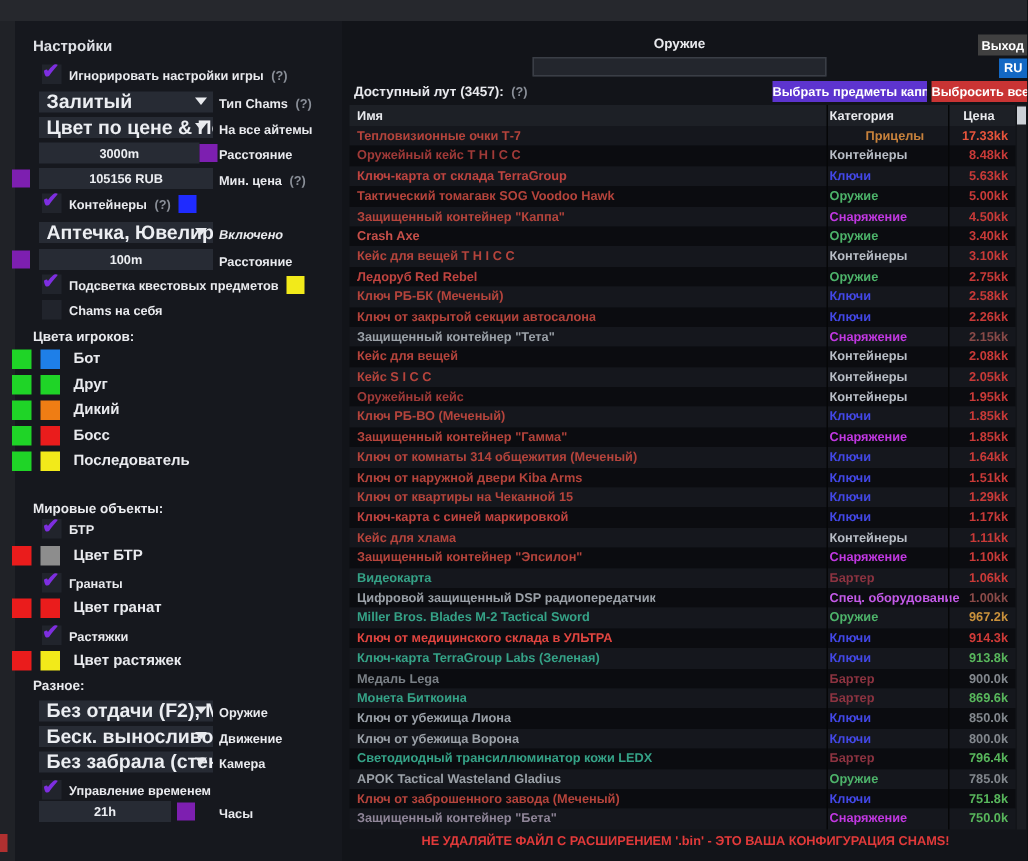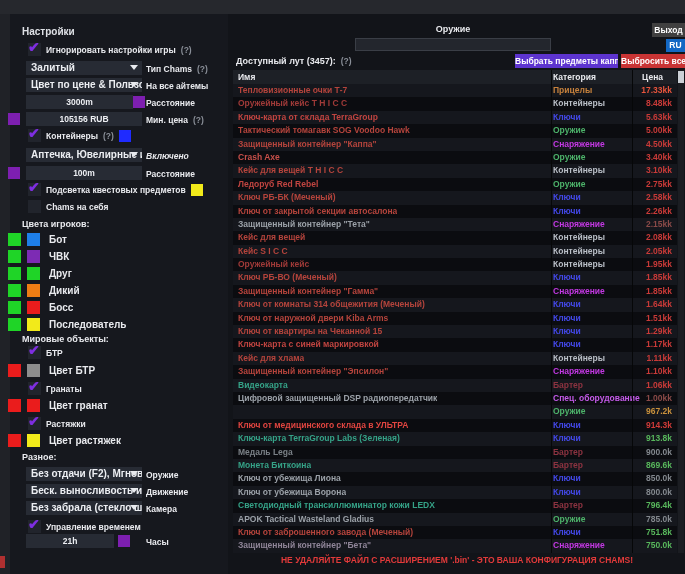--- a/index.html
+++ b/index.html
@@ -11,21 +11,21 @@
   .red-sliver{left:0;top:556px;width:5px;height:12px;background:#b03030;}
   .panel{left:10px;top:14px;width:218px;height:560px;background:#16181e;}
   .t{color:#e9eaee;font-size:8.5px;white-space:nowrap;}
   .hint{color:#8a8f98;font-size:8.5px;}
   .title{color:#dfe1e6;font-size:10px;}
   .sec{color:#e9eaee;font-size:9px;}
   .flexrow{position:absolute;display:flex;align-items:center;gap:5px;}
   .cb{width:13px;height:13px;background:#21242c;position:relative;flex:0 0 auto;}
   .cb.checked::after{content:"\2714";position:absolute;left:0;top:-4px;color:#7e2ee0;font-size:14px;}
   .selectbox{position:absolute;left:26px;width:116px;height:14px;background:#272b34;box-sizing:border-box;
-             color:#eceef2;font-size:10px;line-height:14px;padding-left:5px;overflow:hidden;white-space:nowrap;}
+             color:#eceef2;font-size:13px;line-height:14px;padding-left:5px;overflow:hidden;white-space:nowrap;}
   .arrow{position:absolute;right:4px;top:4px;width:0;height:0;border-left:4px solid transparent;
          border-right:4px solid transparent;border-top:5px solid #e8eaee;}
   .inputbox{position:absolute;height:14px;background:#272b34;color:#eceef2;font-size:8.5px;line-height:14px;
             text-align:center;box-sizing:border-box;}
   .sw{position:absolute;width:12px;height:12px;}
   .sqi{width:12px;height:12px;flex:0 0 auto;}
   .pcwrap{position:absolute;left:8px;}
   .pcrow{height:17px;display:flex;align-items:center;}
   .sq{width:13px;height:13px;flex:0 0 auto;}
   .sq+.sq{margin-left:6px;}
@@ -125,25 +125,20 @@
 
   <div class="abs sec" style="left:22px;top:219px;">Цвета игроков:</div>
   <div class="pcwrap" style="top:231px;">
       <div class="pcrow">
     <span class="sq" style="background: rgb(31, 212, 39);"></span>
     <span class="sq" style="background: rgb(30, 127, 232);"></span>
     <span class="pclabel">Бот</span>
   </div>
       <div class="pcrow">
     <span class="sq" style="background: rgb(31, 212, 39);"></span>
-    <span class="sq" style="background: rgb(125, 43, 180);"></span>
-    <span class="pclabel">ЧВК</span>
-  </div>
-      <div class="pcrow">
-    <span class="sq" style="background: rgb(31, 212, 39);"></span>
     <span class="sq" style="background: rgb(31, 212, 39);"></span>
     <span class="pclabel">Друг</span>
   </div>
       <div class="pcrow">
     <span class="sq" style="background: rgb(31, 212, 39);"></span>
     <span class="sq" style="background: rgb(239, 125, 20);"></span>
     <span class="pclabel">Дикий</span>
   </div>
       <div class="pcrow">
     <span class="sq" style="background: rgb(31, 212, 39);"></span>
@@ -233,21 +228,21 @@
   <div class="btn" style="left:621px;top:54px;width:64px;height:14px;background:#c93434;">Выбросить все</div>
 
   <div class="thead">
     <span style="position:absolute;left:5px;">Имя</span>
     <span style="position:absolute;left:320px;">Категория</span>
     <span style="position:absolute;right:14px;">Цена</span>
   </div>
   <div class="tbody">
       <div class="trow odd">
     <span class="tname" style="color: rgb(181, 68, 60);">Тепловизионные очки Т-7</span>
-    <span class="tcat" style="color: rgb(200, 130, 60);">Прицелы</span>
+    <span class="tcat" style="color: rgb(200, 130, 60); margin-left: 24px;">Прицелы</span>
     <span class="tprice" style="color: rgb(232, 84, 60);">17.33kk</span>
   </div>
       <div class="trow even">
     <span class="tname" style="color: rgb(160, 58, 56);">Оружейный кейс T H I C C</span>
     <span class="tcat" style="color: rgb(185, 190, 198);">Контейнеры</span>
     <span class="tprice" style="color: rgb(201, 58, 56);">8.48kk</span>
   </div>
       <div class="trow odd">
     <span class="tname" style="color: rgb(192, 68, 64);">Ключ-карта от склада TerraGroup</span>
     <span class="tcat" style="color: rgb(67, 72, 232);">Ключи</span>
@@ -352,20 +347,21 @@
     <span class="tname" style="color: rgb(53, 162, 135);">Видеокарта</span>
     <span class="tcat" style="color: rgb(140, 51, 64);">Бартер</span>
     <span class="tprice" style="color: rgb(201, 58, 56);">1.06kk</span>
   </div>
       <div class="trow even">
     <span class="tname" style="color: rgb(155, 161, 168);">Цифровой защищенный DSP радиопередатчик</span>
     <span class="tcat" style="color: rgb(196, 90, 232);">Спец. оборудование</span>
     <span class="tprice" style="color: rgb(138, 74, 72);">1.00kk</span>
   </div>
       <div class="trow odd">
+    <span class="tname" style="color: rgb(53, 162, 135);">Miller Bros. Blades M-2 Tactical Sword</span>
     <span class="tcat" style="color: rgb(77, 179, 106);">Оружие</span>
     <span class="tprice" style="color: rgb(201, 145, 60);">967.2k</span>
   </div>
       <div class="trow even">
     <span class="tname" style="color: rgb(224, 69, 64);">Ключ от медицинского склада в УЛЬТРА</span>
     <span class="tcat" style="color: rgb(67, 72, 232);">Ключи</span>
     <span class="tprice" style="color: rgb(209, 59, 56);">914.3k</span>
   </div>
       <div class="trow odd">
     <span class="tname" style="color: rgb(53, 162, 135);">Ключ-карта TerraGroup Labs (Зеленая)</span>

